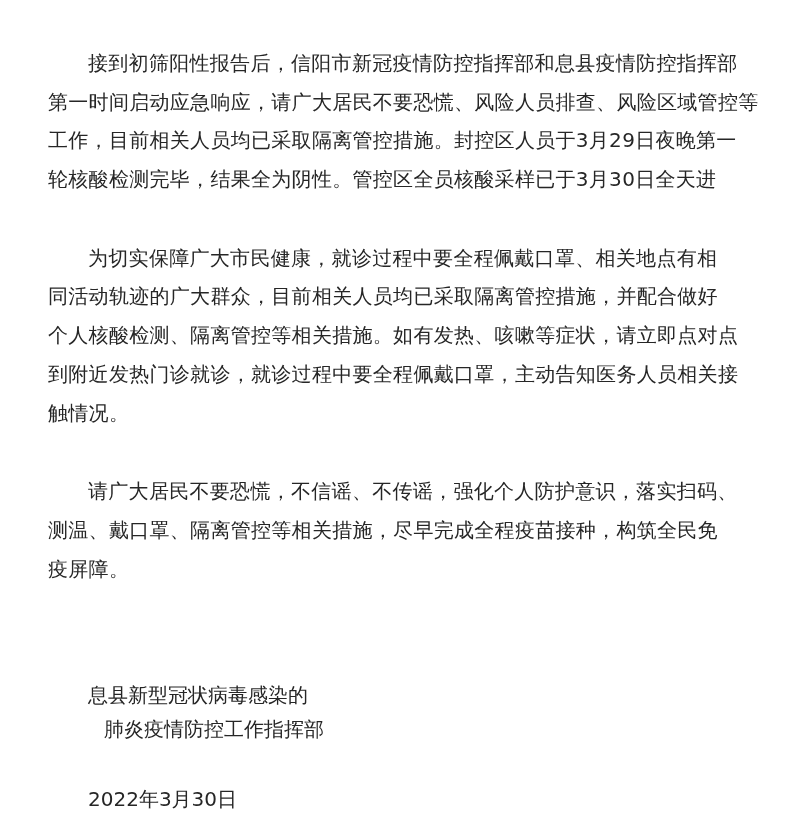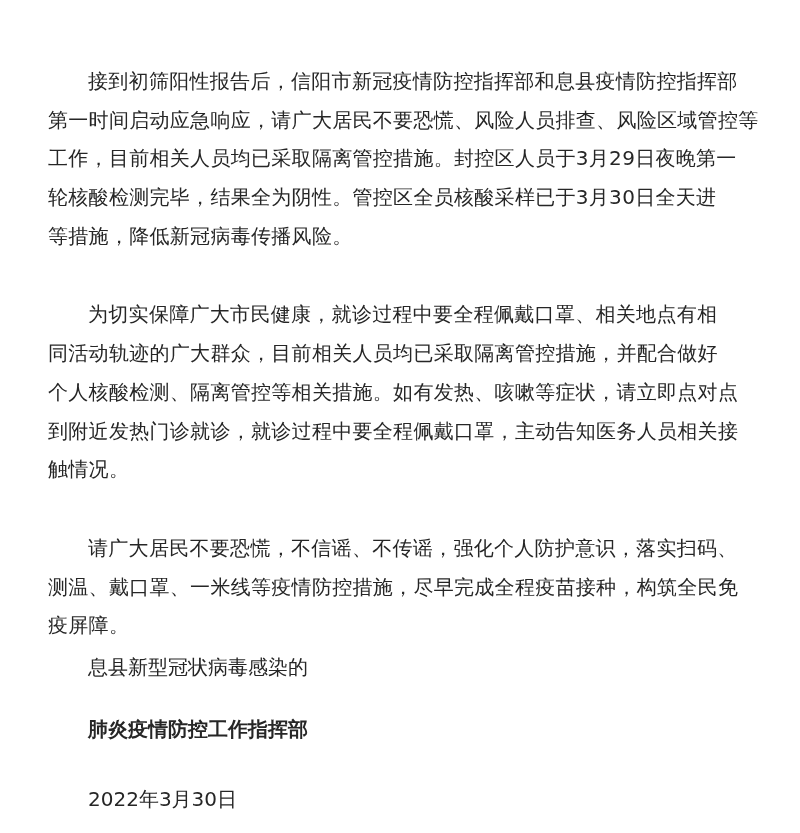--- a/index.html
+++ b/index.html
@@ -2,47 +2,46 @@
 <html><head>
 <meta charset="utf-8">
 <style>
   html, body { margin: 0; padding: 0; background: #ffffff; }
   body { width: 800px; height: 833px; overflow: hidden; position: relative;
          font-family: "DejaVu Sans", "Liberation Sans", sans-serif; color: #262626; }
   .doc { position: absolute; left: 48px; top: 44px; width: 720px; }
   .para { margin: 0 0 40px 0; }
   .line { display: block; font-size: 20px; line-height: 38.7px; height: 38.7px;
           white-space: nowrap; letter-spacing: 0.3px; }
-  .line.indent { padding-left: 40px; margin-top: 18px; }
+  .line.indent { padding-left: 40px; }
   .sig { display: block; font-size: 20px; line-height: 38.7px; padding-left: 40px;
          white-space: nowrap; }
-  .sig1 { position: absolute; left: 48px; top: 648px; }
-  .sig2 { position: absolute; left: 48px; top: 710px; font-weight: bold; }
+  .sig1 { position: absolute; left: 48px; top: 676px; }
+  .sig2 { position: absolute; left: 64px; top: 710px; }
   .sig3 { position: absolute; left: 48px; top: 780px; }
 </style>
 </head>
 <body>
 
 <div class="doc">
   <p class="para">
     <span class="line indent">接到初筛阳性报告后，信阳市新冠疫情防控指挥部和息县疫情防控指挥部</span>
     <span class="line">第一时间启动应急响应，请广大居民不要恐慌、风险人员排查、风险区域管控等</span>
     <span class="line">工作，目前相关人员均已采取隔离管控措施。封控区人员于3月29日夜晚第一</span>
     <span class="line">轮核酸检测完毕，结果全为阴性。管控区全员核酸采样已于3月30日全天进</span>
-    <span class="line">等措施，降低新冠病毒传播风险。</span>
   </p>
   <p class="para">
     <span class="line indent">为切实保障广大市民健康，就诊过程中要全程佩戴口罩、相关地点有相</span>
     <span class="line">同活动轨迹的广大群众，目前相关人员均已采取隔离管控措施，并配合做好</span>
     <span class="line">个人核酸检测、隔离管控等相关措施。如有发热、咳嗽等症状，请立即点对点</span>
     <span class="line">到附近发热门诊就诊，就诊过程中要全程佩戴口罩，主动告知医务人员相关接</span>
     <span class="line">触情况。</span>
   </p>
   <p class="para">
     <span class="line indent">请广大居民不要恐慌，不信谣、不传谣，强化个人防护意识，落实扫码、</span>
-    <span class="line">测温、戴口罩、一米线等疫情防控措施，尽早完成全程疫苗接种，构筑全民免</span>
+    <span class="line">测温、戴口罩、隔离管控等相关措施，尽早完成全程疫苗接种，构筑全民免</span>
     <span class="line">疫屏障。</span>
   </p>
 </div>
 
 <span class="sig sig1">息县新型冠状病毒感染的</span>
 <span class="sig sig2">肺炎疫情防控工作指挥部</span>
 <span class="sig sig3">2022年3月30日</span>
 
 </body></html>

